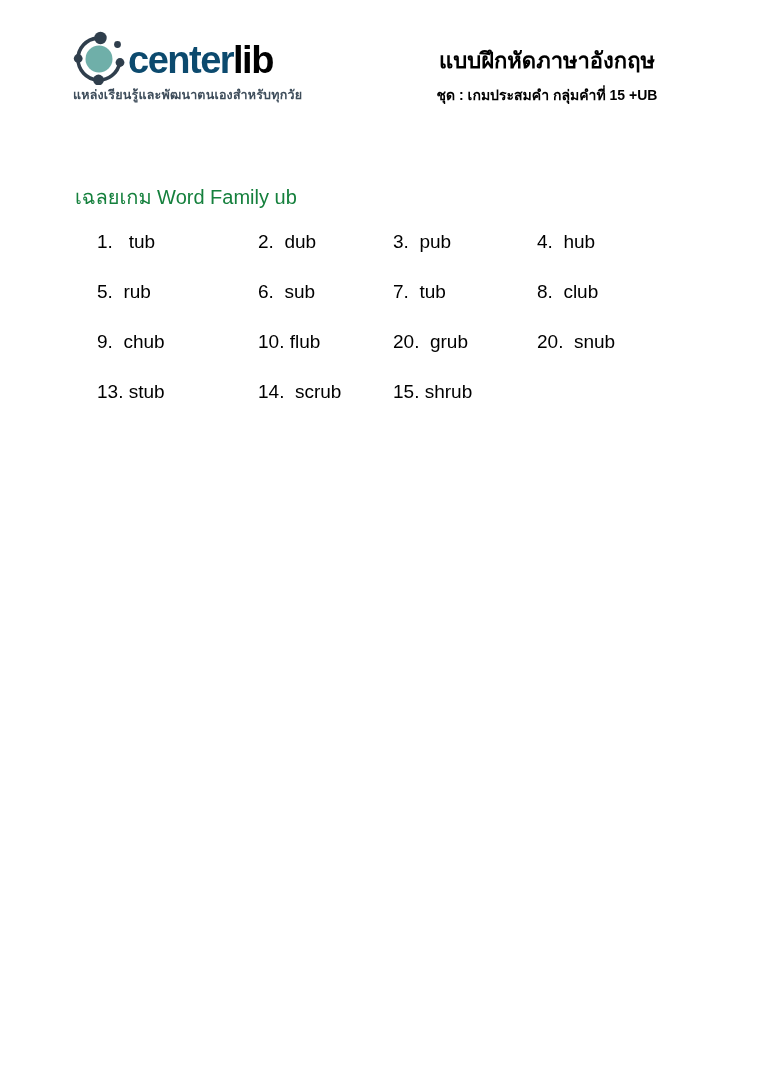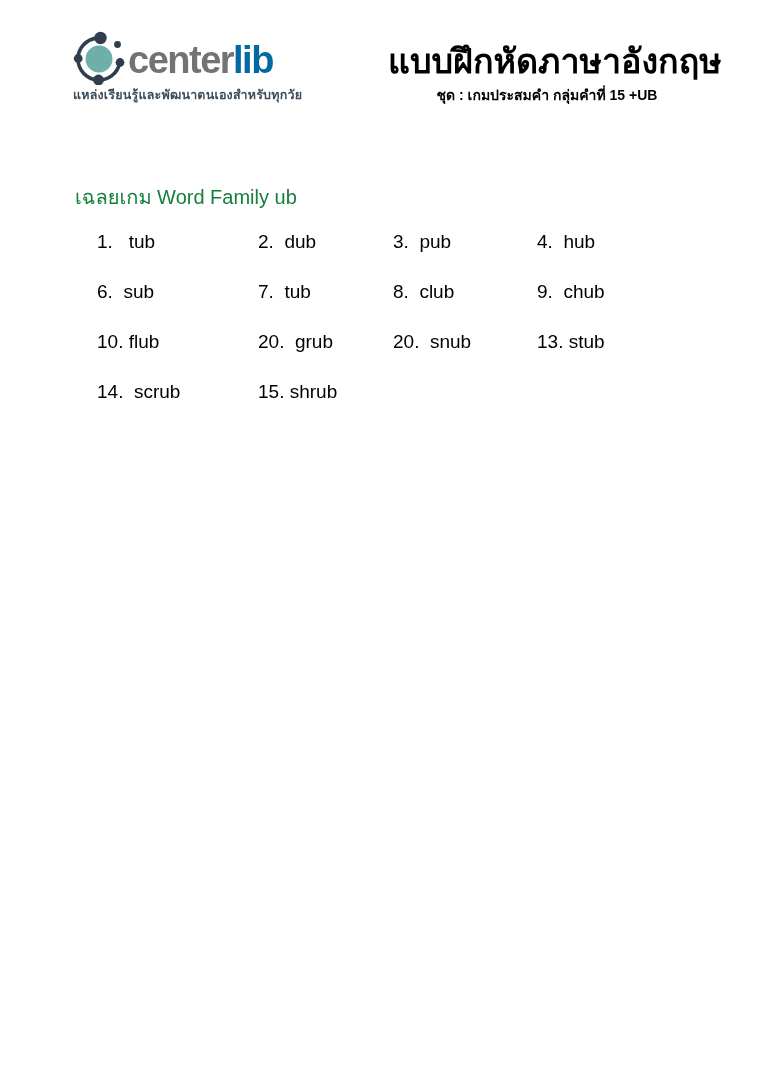--- a/index.html
+++ b/index.html
@@ -35,22 +35,22 @@
   .brand-line {
     position: absolute;
     left: 56px;
     top: 8px;
     font-size: 38px;
     font-weight: bold;
     letter-spacing: -1.5px;
     line-height: 44px;
     white-space: nowrap;
   }
-  .brand-primary { color: #737373; }
-  .brand-secondary { color: #0369a1; }
+  .brand-primary { color: #0c4a6e; }
+  .brand-secondary { color: #000000; }
   .tagline {
     position: absolute;
     left: 1px;
     top: 55px;
     width: 230px;
     font-size: 12.5px;
     font-weight: bold;
     color: #3d4c5a;
     letter-spacing: 0.2px;
     white-space: nowrap;
@@ -59,21 +59,21 @@
   
   .header-block {
     position: absolute;
     left: 388px;
     top: 42px;
     width: 318px;
     text-align: center;
     color: #000000;
   }
   .header-title {
-    font-size: 34px;
+    font-size: 22px;
     font-weight: bold;
     line-height: 38px;
     white-space: nowrap;
   }
   .header-subtitle {
     font-size: 14px;
     font-weight: 600;
     line-height: 26px;
     margin-top: 2px;
     white-space: nowrap;
@@ -133,20 +133,21 @@
     <div class="header-subtitle">ชุด : เกมประสมคำ กลุ่มคำที่ 15 +UB</div>
   </div>
 
   <div class="section-heading">เฉลยเกม Word Family ub</div>
 
   <div class="answers-grid">
       <div class="answer-cell">1.   tub</div>
       <div class="answer-cell">2.  dub</div>
       <div class="answer-cell">3.  pub</div>
       <div class="answer-cell">4.  hub</div>
+      <div class="answer-cell">5.  rub</div>
       <div class="answer-cell">6.  sub</div>
       <div class="answer-cell">7.  tub</div>
       <div class="answer-cell">8.  club</div>
       <div class="answer-cell">9.  chub</div>
       <div class="answer-cell">10. flub</div>
       <div class="answer-cell">20.  grub</div>
       <div class="answer-cell">20.  snub</div>
       <div class="answer-cell">13. stub</div>
       <div class="answer-cell">14.  scrub</div>
       <div class="answer-cell">15. shrub</div>

